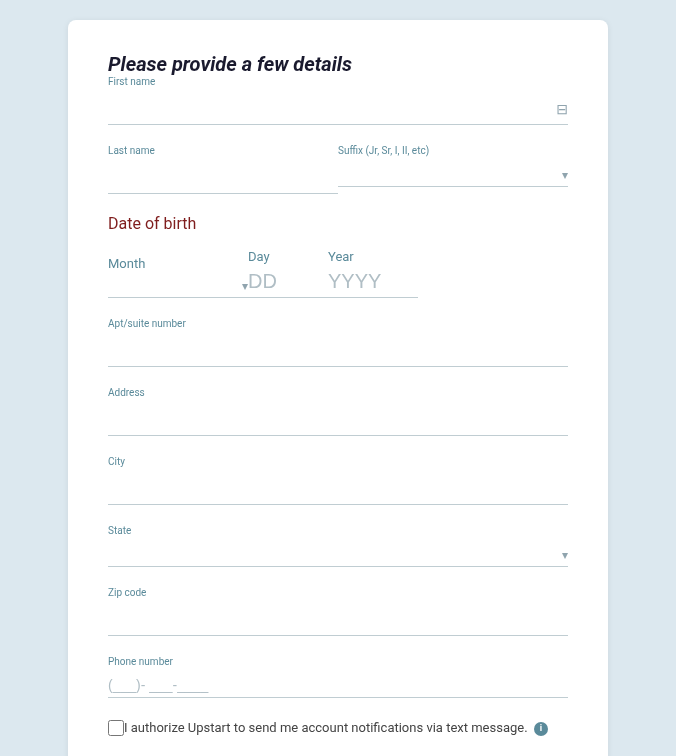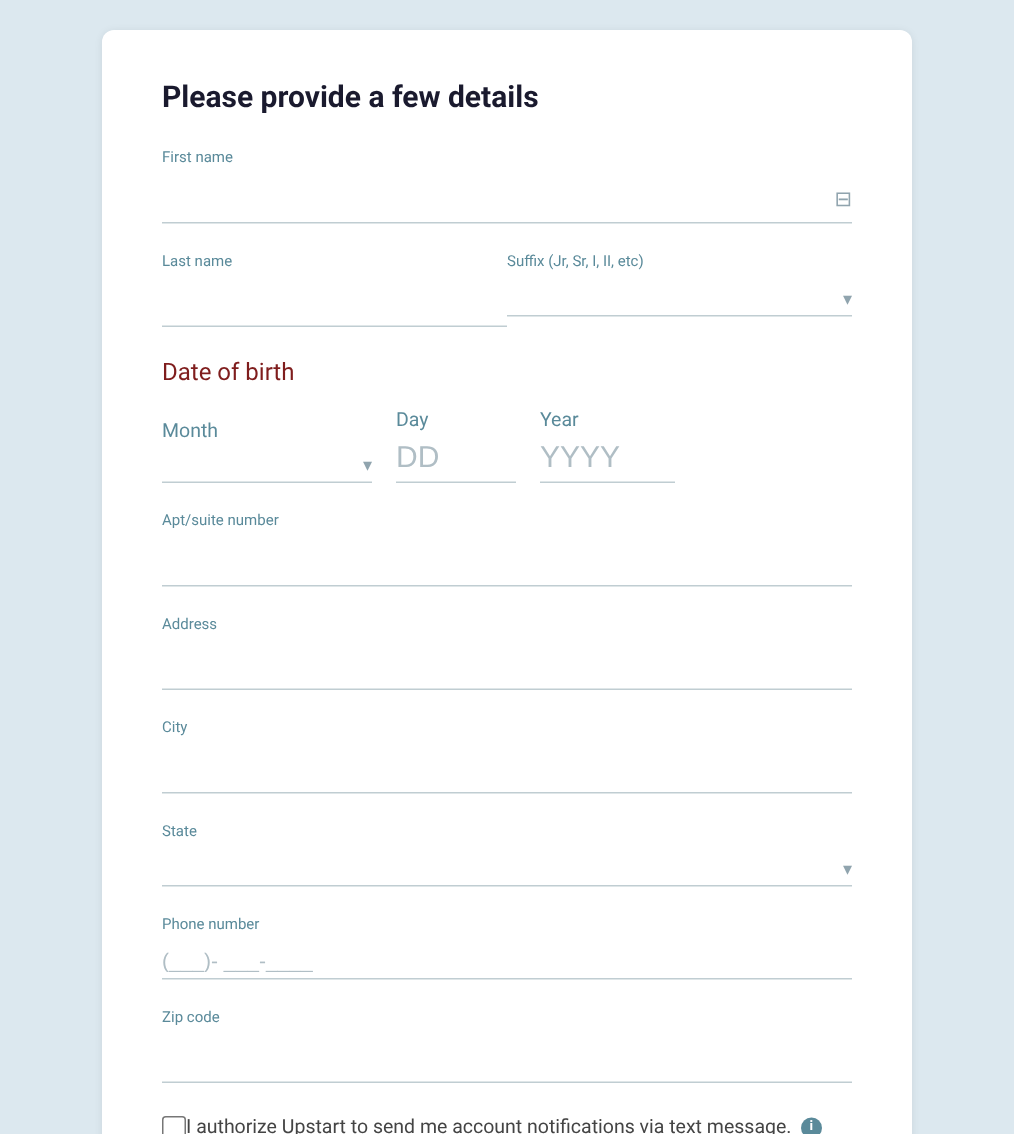--- a/index.html
+++ b/index.html
@@ -23,21 +23,21 @@
       border-radius: 8px;
       padding: 32px 40px 28px 40px;
       width: 540px;
       box-shadow: 0 1px 6px rgba(0,0,0,0.08);
     }
 
     .form-title {
       font-size: 20px;
       font-weight: 700;
       color: #1a1a2e;
-      margin-bottom: 24px;
+      font-style: italic;
     }
 
     .field-group {
       margin-bottom: 20px;
     }
 
     .field-label {
       font-size: 10px;
       color: #5a8a9a;
       margin-bottom: 6px;
@@ -106,21 +106,20 @@
     }
 
     .dob-label {
       font-size: 16px;
       color: #7f1d1d;
       margin-bottom: 16px;
     }
 
     .dob-row {
       display: flex;
-      gap: 16px;
       align-items: flex-end;
     }
 
     .dob-month {
       flex: 0 0 140px;
     }
 
     .dob-month .sub-label {
       font-size: 13px;
       color: #5a8a9a;
@@ -303,27 +302,27 @@
         <option value="GA">Georgia</option>
         <option value="IL">Illinois</option>
         <option value="NY">New York</option>
         <option value="TX">Texas</option>
       </select>
       <span class="chevron">▾</span>
     </div>
   </div>
 
   <div class="field-group">
+    <label class="field-label">Zip code</label>
+    <input type="text" class="field-input" style="">
+  </div>
+
+  <div class="field-group">
     <label class="field-label">Phone number</label>
     <input type="text" class="field-input phone-input" placeholder="(___)- ___-____" style="">
-  </div>
-
-  <div class="field-group">
-    <label class="field-label">Zip code</label>
-    <input type="text" class="field-input" style="">
   </div>
 
   <div class="checkbox-row">
     <input type="checkbox" style="">
     <span class="checkbox-label">
       <span>I authorize Upstart to send me account notifications via text message.</span>
       <span class="info-icon">i</span>
     </span>
   </div>
 </div>

